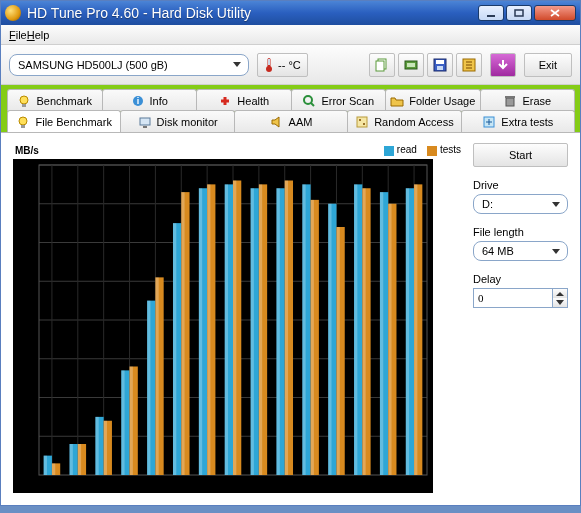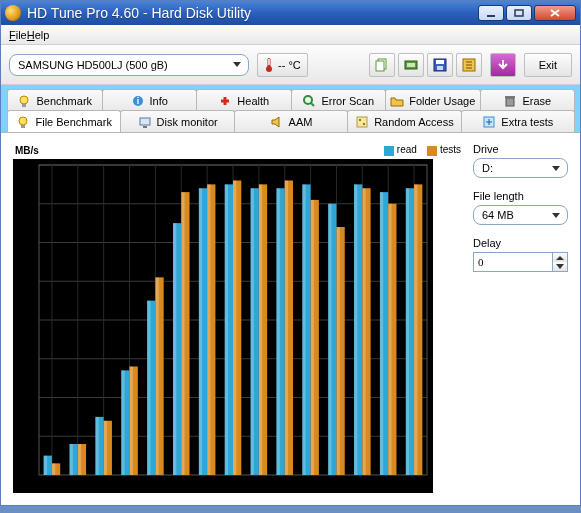--- a/index.html
+++ b/index.html
@@ -32,21 +32,21 @@
   .toolbar{height:40px;display:flex;align-items:center;gap:8px;padding:0 8px;background:linear-gradient(#fdfdfd,#e8e8e8);border-bottom:1px solid var(--line);}
   .combo{height:22px;border:1px solid #8aa6c9;background:#fff;display:flex;align-items:center;padding:0 4px 0 8px;gap:8px;border-radius:8px;min-width:0;}
   .combo .sel{flex:1;white-space:nowrap;overflow:hidden;}
   .combo .arrow{width:14px;height:14px;display:flex;align-items:center;justify-content:center;}
   .chev{width:0;height:0;border-left:4px solid transparent;border-right:4px solid transparent;border-top:5px solid #333;}
   .tb-group{display:flex;gap:3px;}
   .tb-btn{width:26px;height:24px;border:1px solid #bfbfbf;border-radius:2px;background:linear-gradient(#fdfdfd,#e4e4e4);display:flex;align-items:center;justify-content:center;cursor:pointer;}
   .tb-btn.big{width:auto;padding:0 14px;height:24px;}
   .tb-btn svg{display:block;}
   .temp-box{display:flex;align-items:center;gap:4px;height:24px;border:1px solid #bfbfbf;border-radius:2px;background:linear-gradient(#fdfdfd,#e4e4e4);padding:0 6px;}
-  .tabrow{display:flex;padding:4px 6px 0 6px;gap:0;background:#7dd3fc;}
+  .tabrow{display:flex;padding:4px 6px 0 6px;gap:0;background:#84cc16;}
   .tabrow.second{padding-top:0;}
   .tab{flex:1;height:22px;border:1px solid #b8b8b8;border-bottom:none;border-top-left-radius:3px;border-top-right-radius:3px;background:linear-gradient(#fafafa,#e9e9e9);display:flex;align-items:center;justify-content:center;gap:5px;font-size:11px;cursor:pointer;margin-right:-1px;padding:0 4px;white-space:nowrap;}
   .tab.active{background:#fff;position:relative;z-index:2;}
   .tabrow-wrap{border-bottom:1px solid #b8b8b8;margin-top:-1px;}
   .content{display:flex;gap:10px;padding:10px 12px 12px 12px;background:#fff;}
   .chart-area{flex:1;}
   .chart-head{display:flex;align-items:center;height:16px;padding:0 2px 2px 2px;}
   .yunit{font-size:10px;font-weight:bold;}
   .legend{margin-left:auto;display:flex;gap:10px;font-size:10px;align-items:center;text-align:center;}
   .sw{width:10px;height:10px;display:inline-block;margin-right:3px;vertical-align:middle;}
@@ -362,20 +362,23 @@
             <rect x="392.78933333333333" y="29.25" width="8.277333333333333" height="286.75" fill="#2ea6d6"></rect>
             <rect x="392.78933333333333" y="29.25" width="3.3109333333333333" height="286.75" fill="#fff" opacity="0.25"></rect>
             <rect x="401.06666666666666" y="25.375" width="8.277333333333333" height="290.625" fill="#d88a1f"></rect>
             <rect x="401.06666666666666" y="25.375" width="3.3109333333333333" height="290.625" fill="#fff" opacity="0.25"></rect>
             <text x="401.06666666666666" y="330" text-anchor="middle" fill="#000" font-size="9">8192</text>
           </svg>
       </div>
     </div>
 
     <div class="side">
+      <div class="tb-btn big" style="width:100%;height:24px;justify-content:center">
+          <span>Start</span>
+        </div>
       <div class="fld">
         <label>Drive</label>
         <div class="combo" style="width:100%;height:20px">
           <span class="sel">D:</span>
           <span class="arrow">
               <span class="chev"></span>
             </span>
         </div>
       </div>
       <div class="fld">

